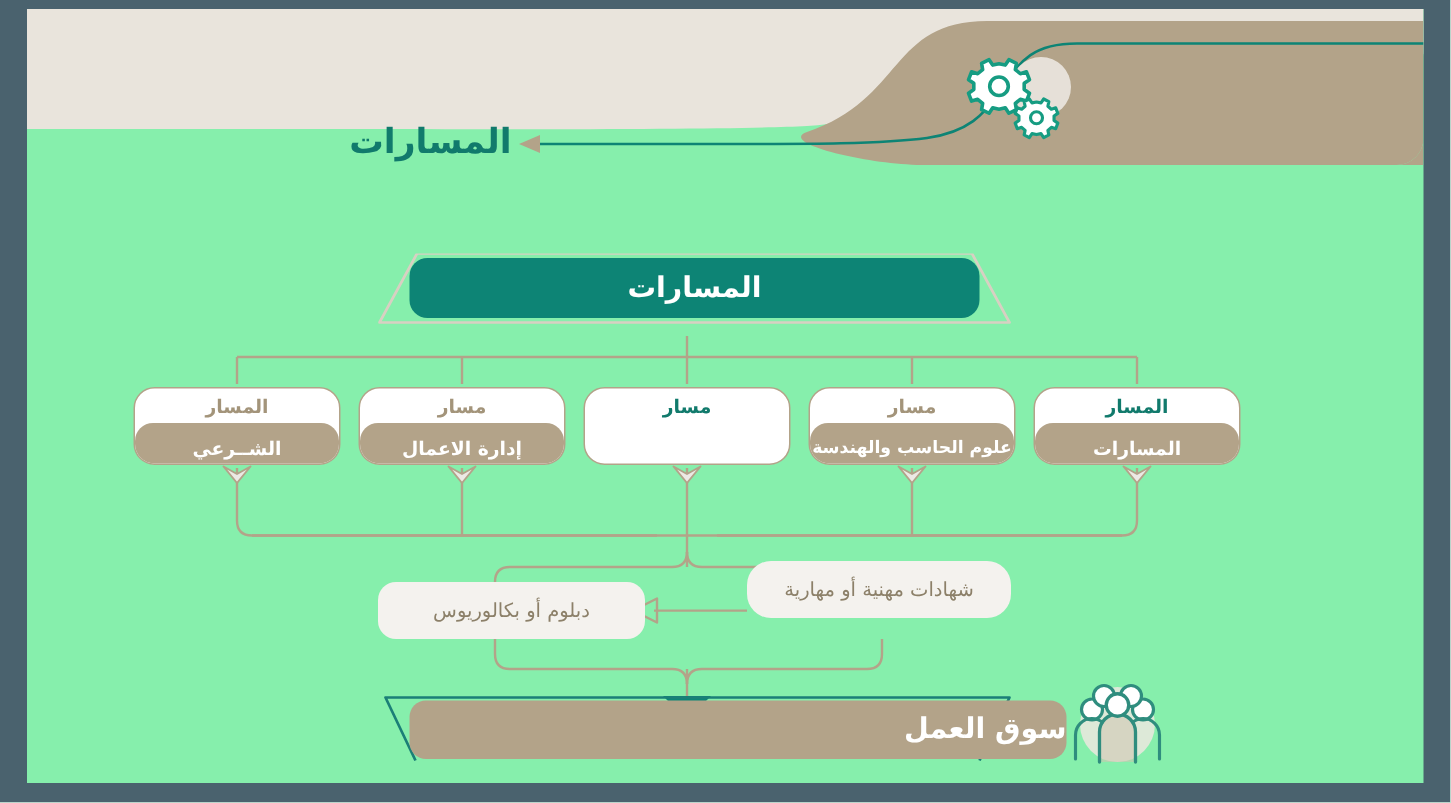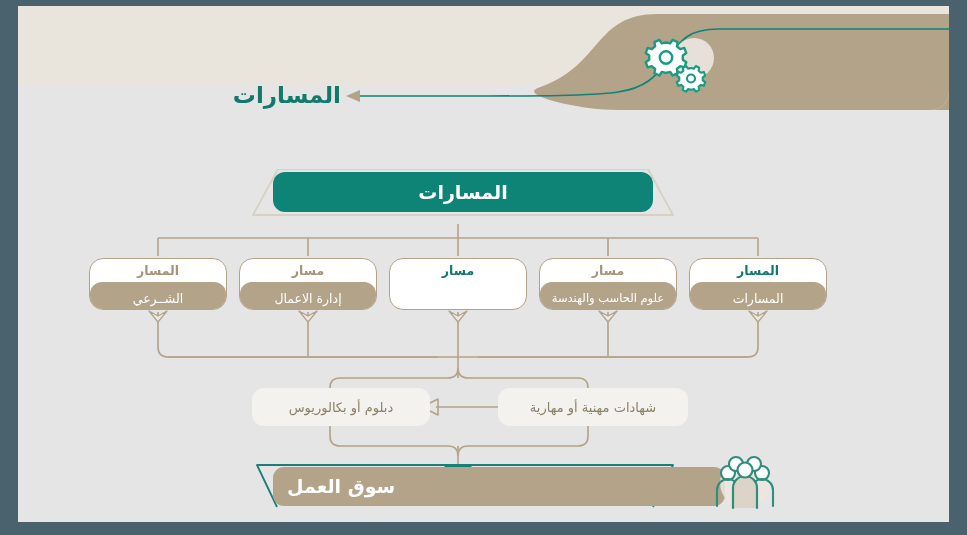--- a/index.html
+++ b/index.html
@@ -21,21 +21,21 @@
     height: 535px;
     background: #4a626e;
     box-sizing: border-box;
   }
   #slide-canvas {
     position: absolute;
     left: 18px;
     top: 6px;
     width: 931px;
     height: 516px;
-    background: #e5e5e5;
+    background: #86efac;
     overflow: hidden;
   }
 
   
   #header-band {
     position: absolute;
     left: 0;
     top: 0;
     width: 931px;
     height: 112px;
@@ -131,63 +131,62 @@
   }
   .track-chip .bottom {
     height: 34px;
     background: #b3a389;
     border-radius: 12px;
     display: flex;
     align-items: center;
     justify-content: center;
     color: #ffffff;
     font-size: 12.5px;
-    font-weight: normal;
+    font-weight: bold;
     line-height: 1;
     box-sizing: border-box;
   }
 
   
   .qual-chip {
     position: absolute;
     height: 38px;
     background: #f4f2ee;
     border-radius: 12px;
     display: flex;
     align-items: center;
     justify-content: center;
     color: #8c8069;
     font-size: 13px;
     line-height: 1;
     box-sizing: border-box;
     padding: 0 14px;
   }
-  #qual-right { left: 480px; top: 382px; width: 190px; }
+  #qual-right { left: 480px; top: 368px; width: 176px; border-radius: 16px; }
   #qual-left  { left: 222px; top: 382px; width: 178px; margin-left: 12px; }
 
   
   #market-chip {
     position: absolute;
     left: 237px;
     top: 455px;
     width: 420px;
     height: 50px;
   }
   #market-chip .fill {
     position: absolute;
     left: 18px;
     top: 6px;
     width: 438px;
     height: 39px;
     background: #b3a389;
     border-radius: 11px;
     display: flex;
     align-items: center;
-    justify-content: flex-end;
-    padding-left: 14px;
+    justify-content: flex-start;
   }
   #market-chip .fill span {
     color: #ffffff;
     font-size: 19px;
     font-weight: bold;
     line-height: 1;
   }
 
   
   #people-icon {

